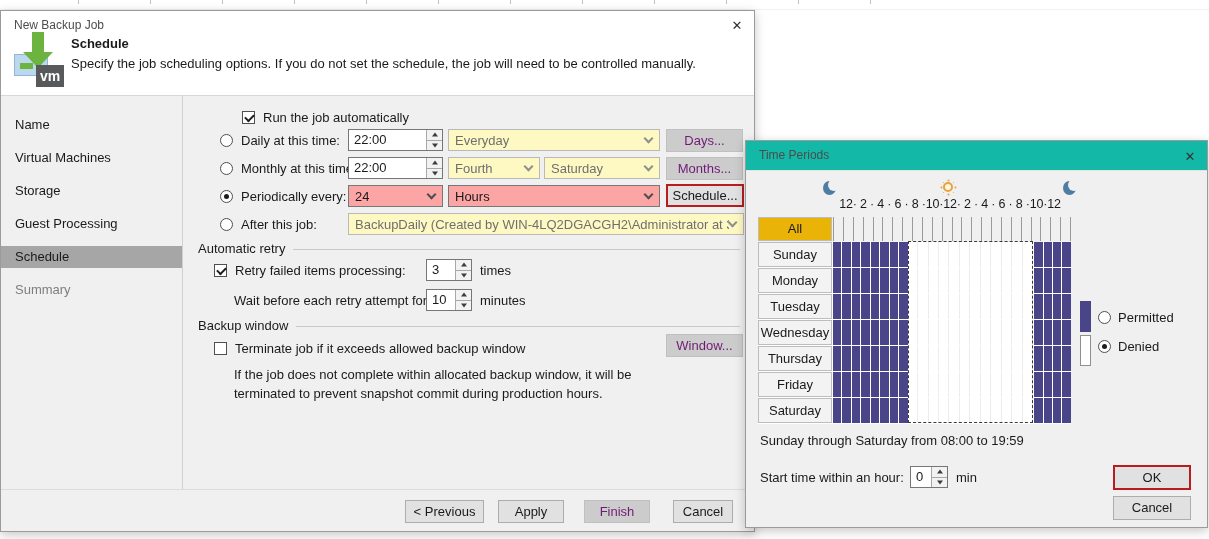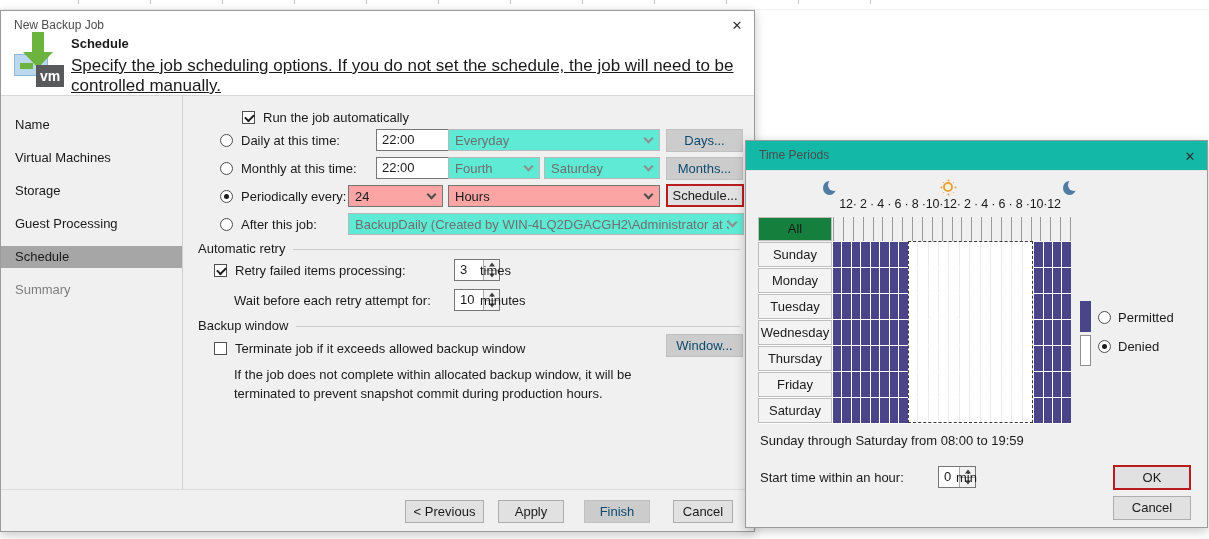--- a/index.html
+++ b/index.html
@@ -24,57 +24,57 @@
   .checkbox { width:13px; height:13px; border:1px solid #4f4f4f; background:#fff; position:relative; flex:none; }
   .checkbox.checked::after { content:""; position:absolute; left:2px; top:2px; width:7px; height:4px;
              border-left:2px solid #1d1d1d; border-bottom:2px solid #1d1d1d; transform:rotate(-45deg); }
   .radio { width:13px; height:13px; border:1px solid #4f4f4f; border-radius:50%; background:#fff; position:relative; flex:none; }
   .radio.selected::after { content:""; position:absolute; inset:3px; background:#1d1d1d; border-radius:50%; }
 
   .dd { position:absolute; height:22px; display:flex; align-items:center; justify-content:space-between;
         padding:0 7px 0 6px; background:#fca5a5; border:1px solid #767676; }
   .dd .chev { width:7px; height:7px; border-right:2px solid #4d4d4d; border-bottom:2px solid #4d4d4d;
               transform:rotate(45deg); margin-top:-4px; flex:none; }
-  .dd.disabled { background:#5eead4; border-color:#b9b9b9; color:#6f6f6f; }
+  .dd.disabled { background:#fef9c3; border-color:#b9b9b9; color:#6f6f6f; }
   .dd.disabled .chev { border-color:#8f8f8f; }
   .dd .dd-text { overflow:hidden; white-space:nowrap; }
 
-  .spinbox { position:absolute; height:22px; background:#fff; border:1px solid #767676; display:flex;margin-left:28px; }
+  .spinbox { position:absolute; height:22px; background:#fff; border:1px solid #767676; display:flex; }
   .spinbox .spin-val { flex:1; padding:2px 0 0 5px; }
   .spin-btns { width:16px; border-left:1px solid #a8a8a8; display:flex; flex-direction:column; }
   .spin-btns span { flex:1; position:relative; background:#f2f2f2; }
   .spin-btns span:first-child { border-bottom:1px solid #a8a8a8; }
   .spin-btns .up::after, .spin-btns .down::after { content:""; position:absolute; left:50%; top:50%;
               transform:translate(-50%,-50%); border:3px solid transparent; }
   .spin-btns .up::after   { border-bottom:4px solid #3c3c3c; margin-top:-2px; }
   .spin-btns .down::after { border-top:4px solid #3c3c3c; margin-top:2px; }
 
   .btn { position:absolute; height:23px; background:#e1e1e1; border:1px solid #adadad; text-align:center;
          font-size:13px; color:#1a1a1a; line-height:21px; cursor:pointer; }
   .btn.focused { border:2px solid #b91c1c; line-height:19px;text-align:center; }
-  .btn.disabled { background:#cccccc; border-color:#c0c0c0; color:#0c4a6e; cursor:default; }
+  .btn.disabled { background:#cccccc; border-color:#c0c0c0; color:#701a75; cursor:default; }
 
   .grouphead { position:absolute; left:196px; right:14px; display:flex; align-items:center; }
   .grouphead .gh-line { flex:1; border-top:1px solid #c9c9c9; margin-left:8px; margin-top:1px; }
 
   
   #main-dialog { left:0; top:10px; width:755px; height:522px; }
   #main-header { height:85px; background:#fff; border-bottom:1px solid #d8d8d8; position:absolute; left:0; right:0; top:0; }
   #main-title { }
   #main-close { right:8px; }
   #wiz-icon { position:absolute; left:13px; top:21px; width:50px; height:56px; }
   #wiz-icon .win { position:absolute; left:0; top:22px; width:34px; height:22px; background:#bcd8ee; border:1px solid #8fb8d8; }
   #wiz-icon .win-dash { position:absolute; left:5px; top:8px; width:13px; height:6px; background:#6cb33f; }
   #wiz-icon .arrow-stem { position:absolute; left:18px; top:0; width:12px; height:22px; background:#6cb33f; }
   #wiz-icon .arrow-head { position:absolute; left:9px; top:20px; width:0; height:0;
       border-left:15px solid transparent; border-right:15px solid transparent; border-top:16px solid #6cb33f; }
   #wiz-icon .vm-box { position:absolute; left:22px; top:33px; width:28px; height:22px; background:#58595b;
       color:#fff; font-weight:bold; font-size:14px; text-align:center; line-height:22px; }
   #step-title { position:absolute; left:70px; top:25px; font-weight:bold; font-size:13px; }
-  #step-subtitle { position:absolute; left:70px; top:45px; font-size:17px;text-decoration:underline; }
+  #step-subtitle { position:absolute; left:70px; top:45px; font-size:13px; }
 
   #sidebar { position:absolute; left:0; top:85px; width:182px; bottom:42px; border-right:1px solid #d0d0d0; }
   .side-item { height:22px; margin-bottom:11px; line-height:22px; padding-left:14px; cursor:pointer; }
   .side-item:first-child { margin-top:18px; }
   .side-item.selected { background:#a6a6a6; }
   .side-item.dim { color:#7e7e7e; }
 
   #content { position:absolute; left:183px; top:85px; right:0; bottom:42px; }
 
   .row-flex { position:absolute; display:flex; align-items:center; gap:8px; }
@@ -93,21 +93,21 @@
   .sun { position:absolute; width:10px; height:10px; border:2px solid #e7a33c; border-radius:50%; background:#fdf6e3; }
   .sun::before { content:""; position:absolute; left:50%; top:50%; width:3px; height:3px; margin:-1.5px; border-radius:50%;
       background:transparent; color:#e7a33c;
       box-shadow:0 -7px 0 -0.5px, 0 7px 0 -0.5px, 7px 0 0 -0.5px, -7px 0 0 -0.5px,
                  5px -5px 0 -1px, 5px 5px 0 -1px, -5px -5px 0 -1px, -5px 5px 0 -1px; }
 
   #tp-scale { position:absolute; left:78px; top:56px; width:252px; text-align:center;
               font-size:12.5px; letter-spacing:-0.2px; white-space:nowrap; }
 
   #tp-allrow { position:absolute; left:12px; top:76px; display:flex; }
-  .tp-head-label { width:74px; height:24px; background:#15803d; border:1px solid #bdbdbd;
+  .tp-head-label { width:74px; height:24px; background:#eab308; border:1px solid #bdbdbd;
                    text-align:center; line-height:22px; cursor:pointer; }
   #tp-ticks { display:flex; width:238px; margin-left:1px; }
   .tp-tick { flex:1 1 0; height:24px; border-left:1px solid #9a9a9a; cursor:pointer; }
   .tp-tick:last-child { border-right:1px solid #9a9a9a; }
 
   #tp-days { position:absolute; left:12px; top:101px; width:313px; background:#fff; }
   .tp-row { display:flex; height:25px; margin-bottom:1px; }
   .tp-day-label { width:74px; background:#f3f3f3; border:1px solid #bdbdbd; text-align:center;
                   line-height:23px; cursor:pointer; flex:none; }
   .tp-cells { display:flex; width:238px; margin-left:1px; }

